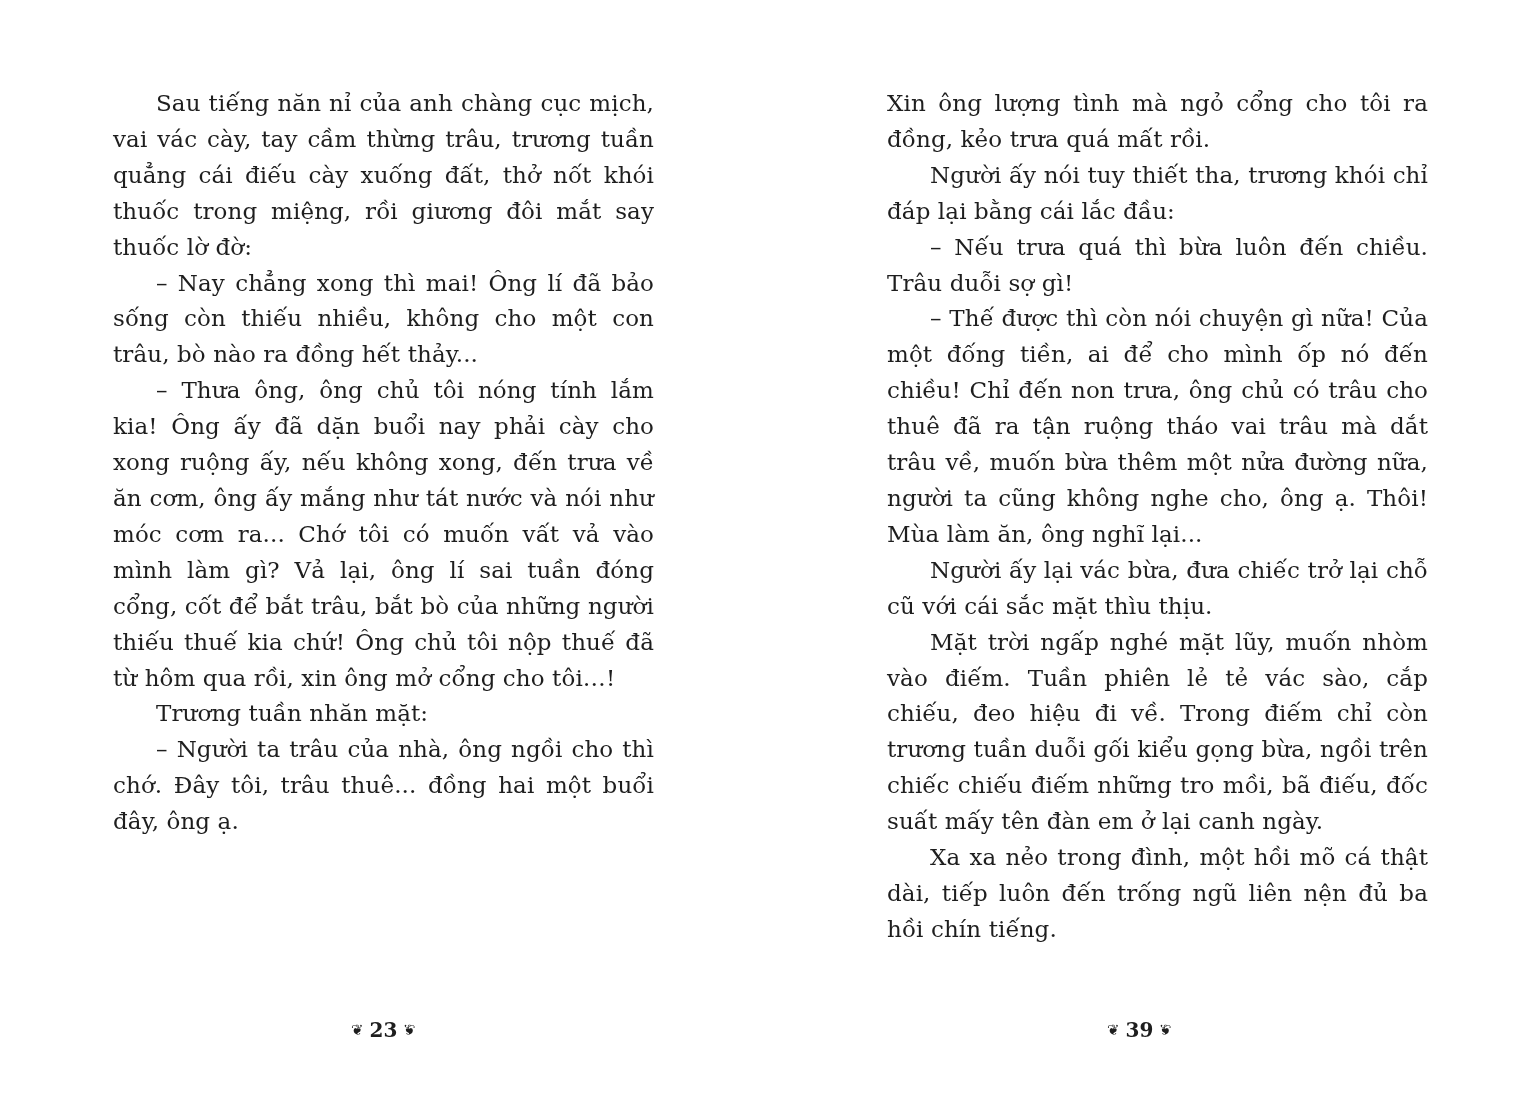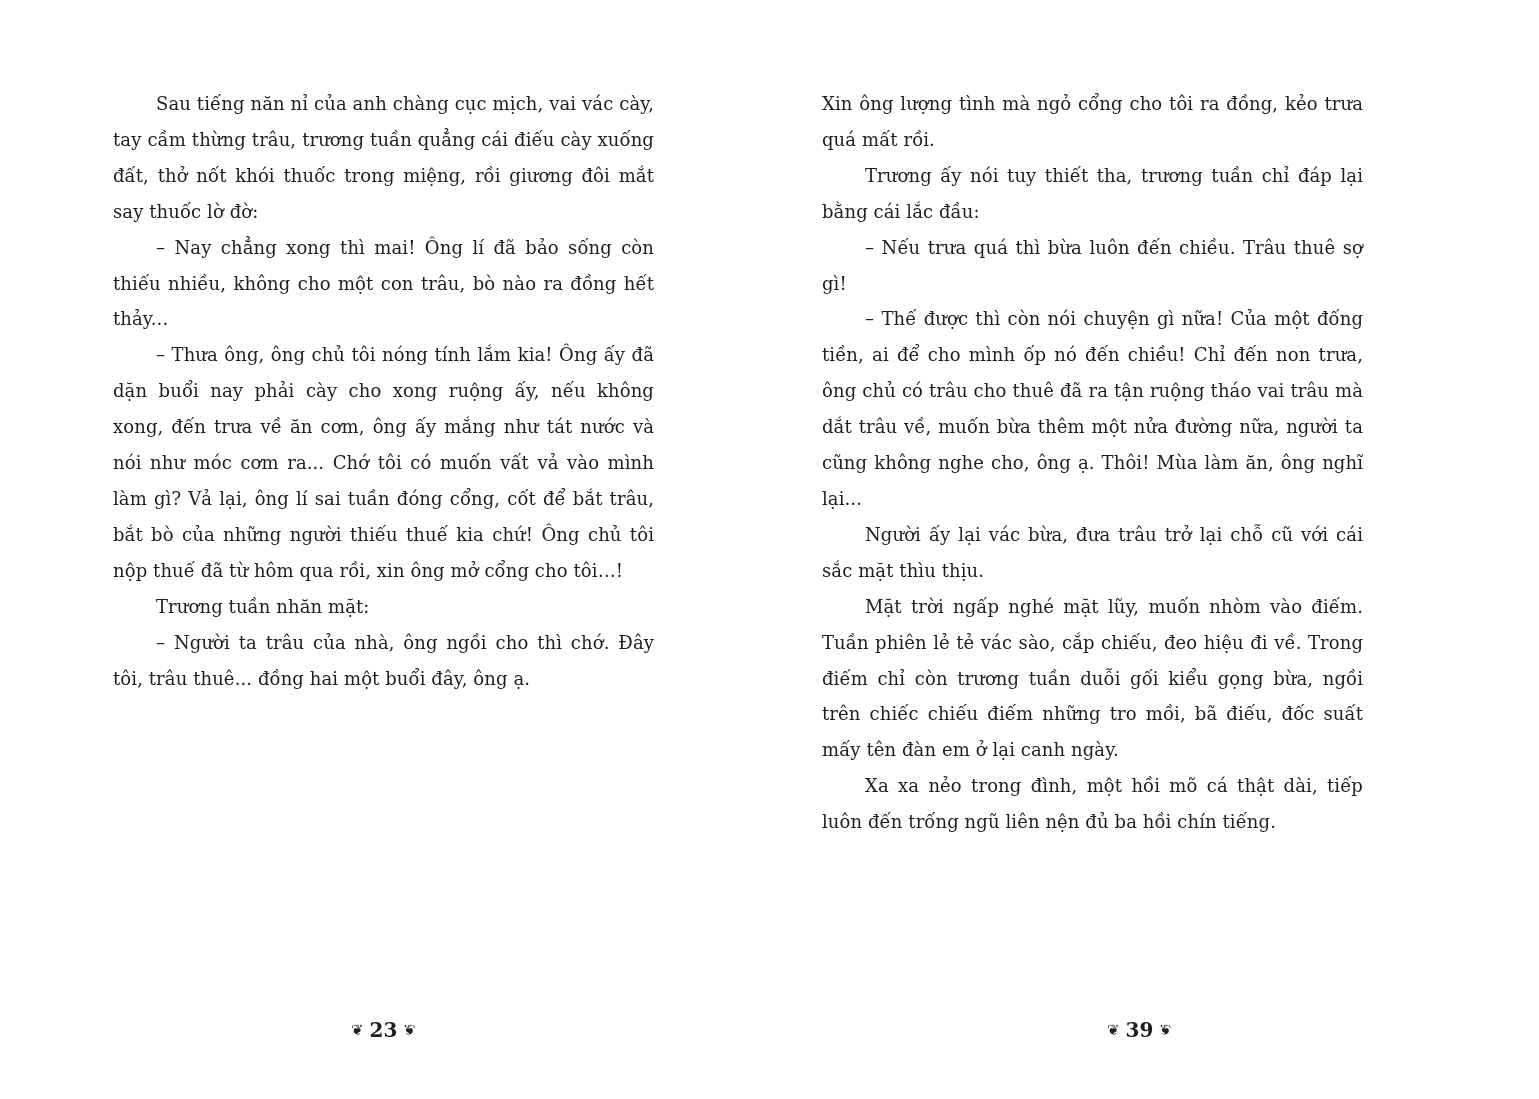--- a/index.html
+++ b/index.html
@@ -14,27 +14,27 @@
   .spread {
     position: relative;
     width: 1539px;
     height: 1099px;
     background: #ffffff;
   }
   .text-col {
     position: absolute;
     top: 86px;
     width: 541px;
-    font-size: 18px;
+    font-size: 23px;
     line-height: 35.9px;
     text-align: justify;
     letter-spacing: 0.1px;
   }
   .col-left  { left: 113px; }
-  .col-right { left: 822px; }
+  .col-right { left: 887px; }
   .text-col p {
     text-indent: 43px;
     margin: 0;
   }
   .text-col p.continuation {
     text-indent: 0;
   }
   .footer {
     position: absolute;
     top: 1016px;
@@ -71,24 +71,24 @@
   <div class="text-col col-left">
     <p>Sau tiếng năn nỉ của anh chàng cục mịch, vai vác cày, tay cầm thừng trâu, trương tuần quẳng cái điếu cày xuống đất, thở nốt khói thuốc trong miệng, rồi giương đôi mắt say thuốc lờ đờ:</p>
     <p>– Nay chẳng xong thì mai! Ông lí đã bảo sống còn thiếu nhiều, không cho một con trâu, bò nào ra đồng hết thảy...</p>
     <p>– Thưa ông, ông chủ tôi nóng tính lắm kia! Ông ấy đã dặn buổi nay phải cày cho xong ruộng ấy, nếu không xong, đến trưa về ăn cơm, ông ấy mắng như tát nước và nói như móc cơm ra... Chớ tôi có muốn vất vả vào mình làm gì? Vả lại, ông lí sai tuần đóng cổng, cốt để bắt trâu, bắt bò của những người thiếu thuế kia chứ! Ông chủ tôi nộp thuế đã từ hôm qua rồi, xin ông mở cổng cho tôi…!</p>
     <p>Trương tuần nhăn mặt:</p>
     <p>– Người ta trâu của nhà, ông ngồi cho thì chớ. Đây tôi, trâu thuê... đồng hai một buổi đây, ông ạ.</p>
   </div>
 
   <div class="text-col col-right">
     <p class="continuation">Xin ông lượng tình mà ngỏ cổng cho tôi ra đồng, kẻo trưa quá mất rồi.</p>
-    <p>Trương ấy nói tuy thiết tha, trương tuần chỉ đáp lại bằng cái lắc đầu:</p>
-    <p>– Nếu trưa quá thì bừa luôn đến chiều. Trâu thuê sợ gì!</p>
+    <p>Người ấy nói tuy thiết tha, trương khói chỉ đáp lại bằng cái lắc đầu:</p>
+    <p>– Nếu trưa quá thì bừa luôn đến chiều. Trâu duỗi sợ gì!</p>
     <p>– Thế được thì còn nói chuyện gì nữa! Của một đống tiền, ai để cho mình ốp nó đến chiều! Chỉ đến non trưa, ông chủ có trâu cho thuê đã ra tận ruộng tháo vai trâu mà dắt trâu về, muốn bừa thêm một nửa đường nữa, người ta cũng không nghe cho, ông ạ. Thôi! Mùa làm ăn, ông nghĩ lại...</p>
-    <p>Người ấy lại vác bừa, đưa trâu trở lại chỗ cũ với cái sắc mặt thìu thịu.</p>
+    <p>Người ấy lại vác bừa, đưa chiếc trở lại chỗ cũ với cái sắc mặt thìu thịu.</p>
     <p>Mặt trời ngấp nghé mặt lũy, muốn nhòm vào điếm. Tuần phiên lẻ tẻ vác sào, cắp chiếu, đeo hiệu đi về. Trong điếm chỉ còn trương tuần duỗi gối kiểu gọng bừa, ngồi trên chiếc chiếu điếm những tro mồi, bã điếu, đốc suất mấy tên đàn em ở lại canh ngày.</p>
     <p>Xa xa nẻo trong đình, một hồi mõ cá thật dài, tiếp luôn đến trống ngũ liên nện đủ ba hồi chín tiếng.</p>
   </div>
 
   <div class="footer footer-left">
     <span class="orn">❦</span><span class="pnum">23</span><span class="orn flip">❦</span>
   </div>
 
   <div class="footer footer-right">
     <span class="orn">❦</span><span class="pnum">39</span><span class="orn flip">❦</span>

